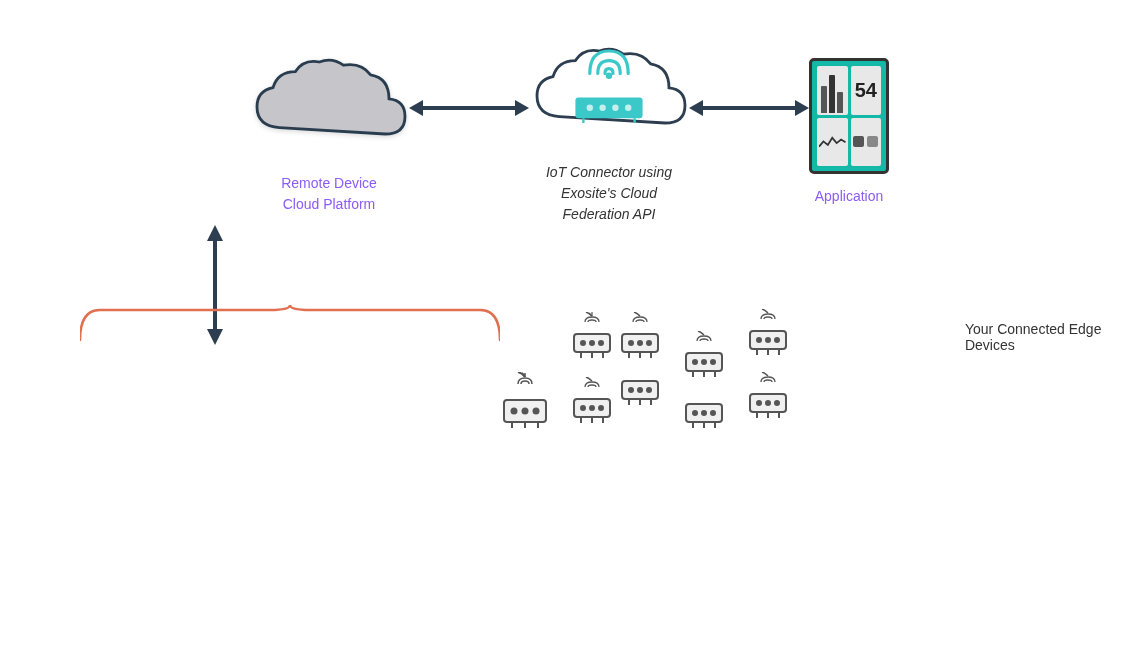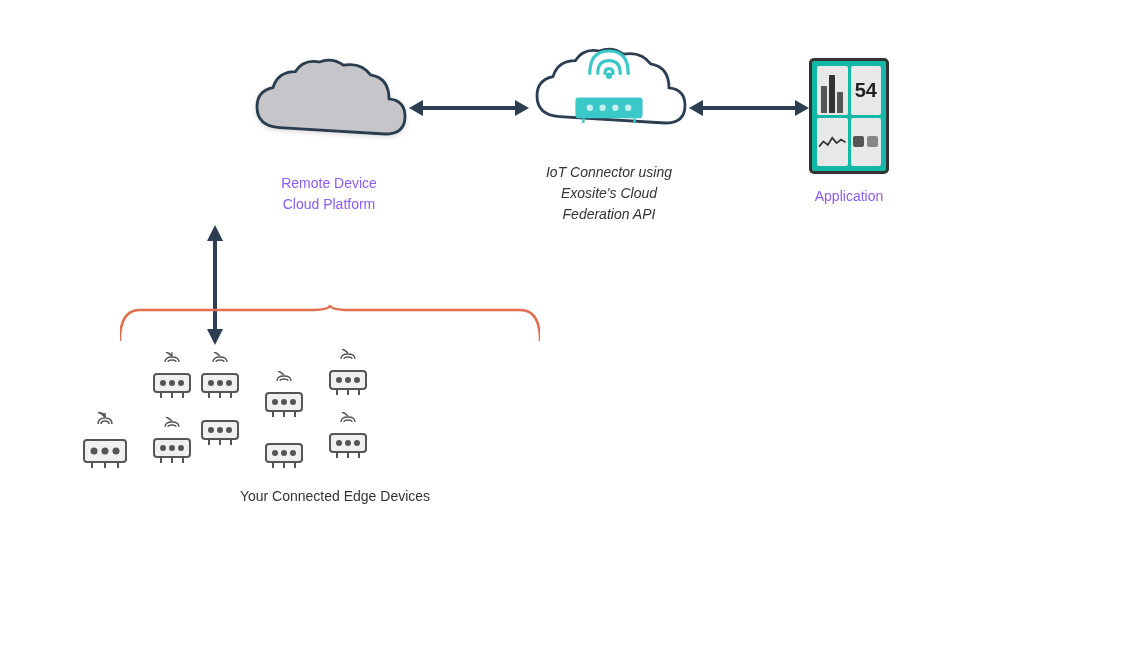--- a/index.html
+++ b/index.html
@@ -219,21 +219,21 @@
       <svg width="30" height="120" viewBox="0 0 30 120" xmlns="http://www.w3.org/2000/svg">
 
         <polygon points="15,0 7,16 23,16" fill="#2c3e50"></polygon>
 
         <rect x="13" y="16" width="4" height="88" fill="#2c3e50"></rect>
 
         <polygon points="15,120 7,104 23,104" fill="#2c3e50"></polygon>
       </svg>
     </div>
 
-    <div style="position:absolute; left:80px; top:80px; display:flex; flex-direction:column; align-items:center;">
+    <div style="position:absolute; left:80px; top:80px; display:flex; flex-direction:row; align-items:flex-start;">
 
       <div style="width:420px;height:40px;">
         <svg width="420" height="40" viewBox="0 0 420 40" xmlns="http://www.w3.org/2000/svg">
 
           <path d="M 0,35 Q 0,5 20,5 L 190,5 Q 210,5 210,0 Q 210,5 230,5 L 400,5 Q 420,5 420,35" fill="none" stroke="#e07050" stroke-width="2.5" stroke-linecap="round"></path>
         </svg>
       </div>
 
       <div class="devices-row" style="margin-top:4px;">
 

